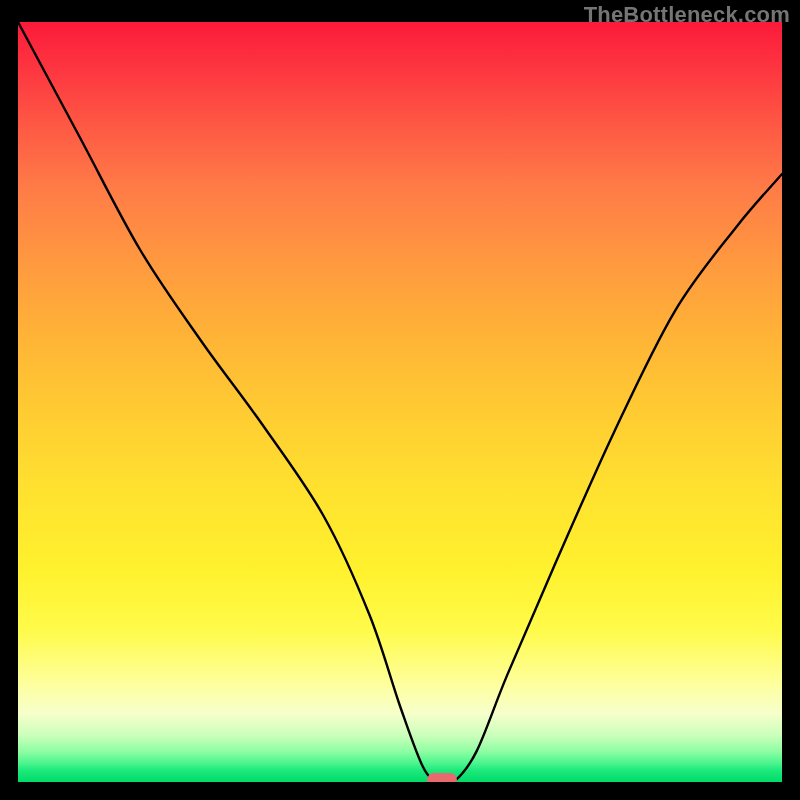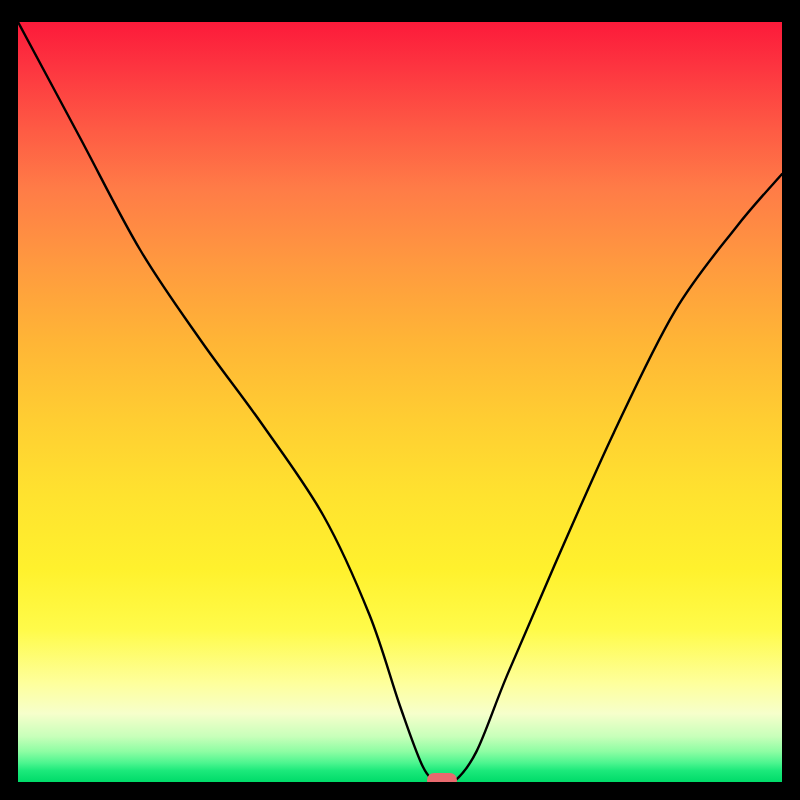--- a/index.html
+++ b/index.html
@@ -70,20 +70,21 @@
     width: 30px;
     height: 14px;
     border-radius: 7px;
     background: #e96a6e;
   }
 </style>
 </head>
 <body>
 
 <div class="frame">
+  <div class="watermark">TheBottleneck.com</div>
 
   <div class="plot-area">
     <div class="gradient-bg"></div>
 
     <svg class="curve" viewBox="0 0 764 760" preserveAspectRatio="none">
       <path id="curve-path" d="M 0 0 C 10.186666666666667 19, 40.74666666666667 76, 61.120000000000005 114 C 81.49333333333334 152, 101.86666666666667 193.79999999999998, 122.24000000000001 228 C 142.61333333333334 262.2, 162.98666666666665 290.0666666666667, 183.35999999999999 319.20000000000005 C 203.73333333333332 348.33333333333337, 224.10666666666668 373.6666666666667, 244.48000000000002 402.8 C 264.85333333333335 431.93333333333334, 287.77333333333337 462.33333333333337, 305.6 494 C 323.4266666666667 525.6666666666666, 338.70666666666665 561.1333333333333, 351.44 592.8 C 364.17333333333335 624.4666666666666, 373.08666666666664 658.6666666666666, 382 684 C 390.91333333333336 709.3333333333334, 398.55333333333334 732.1333333333333, 404.92 744.8 C 411.2866666666667 757.4666666666666, 415.10666666666674 757.4666666666667, 420.20000000000005 760 C 425.29333333333335 762.5333333333333, 429.1133333333333 765.0666666666666, 435.47999999999996 760 C 441.84666666666664 754.9333333333334, 449.4866666666666 747.3333333333334, 458.4 729.6 C 467.31333333333333 711.8666666666667, 476.2266666666667 684, 488.96000000000004 653.6 C 501.6933333333334 623.2, 516.9733333333332 587.7333333333333, 534.8 547.2 C 552.6266666666667 506.6666666666667, 575.5466666666667 453.46666666666664, 595.9200000000001 410.4 C 616.2933333333334 367.3333333333333, 636.6666666666666 323, 657.04 288.8 C 677.4133333333333 254.60000000000002, 700.3333333333333 228.00000000000006, 718.16 205.20000000000005 C 735.9866666666667 182.40000000000003, 756.36 160.86666666666667, 764 152" fill="none" stroke="#000" stroke-width="2.4" stroke-linecap="round" stroke-linejoin="round"></path>
     </svg>
 
     <div id="marker" class="pill" style="left: 409.02px; top: 751px; background: rgb(233, 106, 110);"></div>
   </div>

